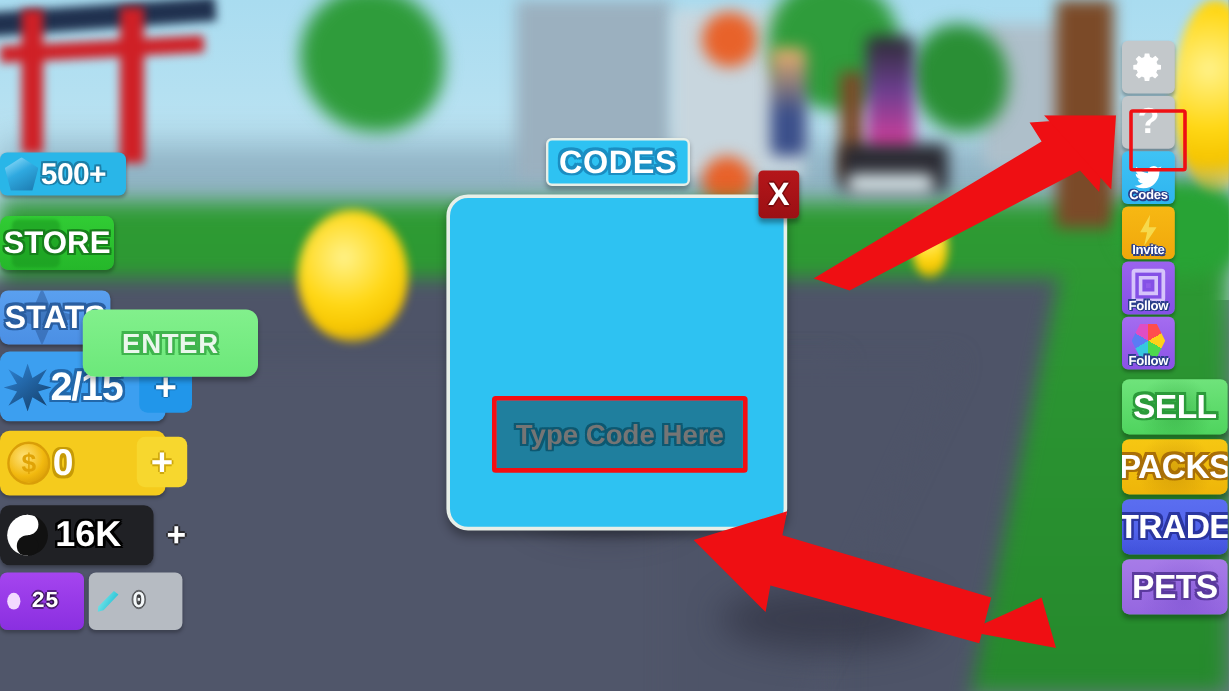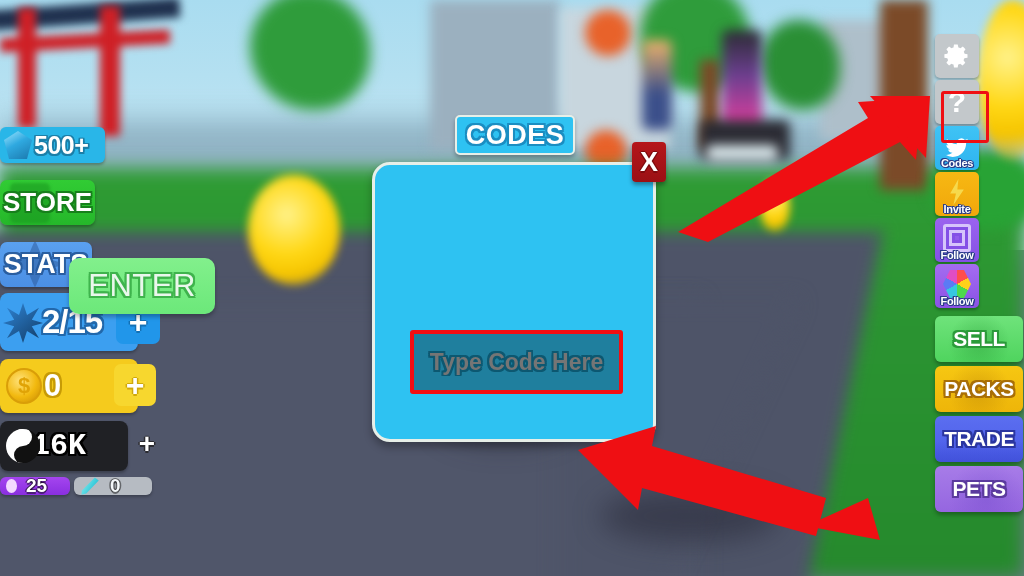--- a/index.html
+++ b/index.html
@@ -139,21 +139,21 @@
     position:absolute; left:6px; top:9px; width:36px; height:36px; border-radius:50%;
     background:radial-gradient(circle at 38% 34%, #ffe27a 0%, #f2b90f 55%, #c98c04 100%);
     border:2px solid #d99e08;
     display:flex; align-items:center; justify-content:center;
     font-size:22px; font-weight:bold; color:#e0a306; line-height:1;
   }
   .plus-sq.gold { background:#f7d72e; right:-18px; top:5px; width:42px; height:42px;
       text-shadow:-1.5px 0 #cfa80c,0 1.5px #cfa80c,1.5px 0 #cfa80c,0 -1.5px #cfa80c; }
 
   
-  .chi-chip { width:128px; height:50px; background:rgba(24,24,26,.86); border-radius:8px; padding-left:32px;font-family:Liberation Mono, monospace; }
+  .chi-chip { width:128px; height:50px; background:rgba(24,24,26,.86); border-radius:8px; padding-left:46px; }
   .chi-chip .v { font-size:30px; font-weight:bold; color:#fff;
       text-shadow:-2px 0 #000,0 2px #000,2px 0 #000,0 -2px #000,
                   -2px -2px #000,2px 2px #000,-2px 2px #000,2px -2px #000; }
   .yinyang {
     position:absolute; left:6px; top:8px; width:34px; height:34px; border-radius:50%;
     background:linear-gradient(90deg,#fff 50%, #111 50%);
     overflow:hidden;
   }
   .yinyang:before, .yinyang:after {
     content:""; position:absolute; left:8px; width:18px; height:18px; border-radius:50%;
@@ -163,22 +163,22 @@
   .plus-plain {
     position:absolute; right:-34px; top:10px; width:30px; height:30px;
     color:#fff; font-size:28px; font-weight:bold; line-height:1;
     display:flex; align-items:center; justify-content:center;
     text-shadow:-1.5px 0 #2b2b30,0 1.5px #2b2b30,1.5px 0 #2b2b30,0 -1.5px #2b2b30;
   }
 
   
   .small-row { display:flex; gap:4px; margin-top:3px; }
   .pill {
-    display:flex; align-items:center; height:18px; border-radius:6px;
-    padding:0 9px 0 6px; box-shadow:0 2px 3px rgba(0,0,0,.25);
+    display:flex; align-items:center; height:48px; border-radius:6px;
+    padding:0 9px 0 6px; box-shadow:0 2px 3px rgba(0,0,0,.25);font-family:Liberation Mono, monospace;
   }
   .pill .v { font-size:19px; font-weight:bold; color:#fff;
       text-shadow:-1.5px 0 rgba(0,0,0,.45),0 1.5px rgba(0,0,0,.45),1.5px 0 rgba(0,0,0,.45),0 -1.5px rgba(0,0,0,.45); }
   .pill-purple { width:70px; background:linear-gradient(180deg,#a545ef 0%, #8a2fe0 100%); }
   .pill-gray   { width:78px; background:rgba(196,202,206,.88); }
   .pill-gray .v { color:#f4f8fa; }
   .pebble { width:11px; height:14px; border-radius:50%; background:#f3d9ff; margin-right:9px; filter:blur(.4px); }
   .dagger {
     width:24px; height:20px; margin-right:6px;
     background:linear-gradient(120deg,#8ef0ef 10%, #2fc6d8 60%, #1b7b96 100%);
@@ -232,21 +232,21 @@
   .codes-highlight {
     position:absolute; left:941px; top:91px; width:48px; height:52px;
     border:3px solid #ef0f13; border-radius:3px; z-index:6;
   }
 
   .big-btn {
     width:88px; height:46px; margin:0 1px 4px 1px; border-radius:6px;
     display:flex; align-items:center; justify-content:center; position:relative;
     overflow:hidden; box-shadow:0 3px 4px rgba(0,0,0,.3);
   }
-  .big-btn .t { position:relative; font-size:21px; font-weight:bold; color:#fff; letter-spacing:-.5px; }
+  .big-btn .t { position:relative; font-size:28px; font-weight:bold; color:#fff; letter-spacing:-.5px; }
   .bb-sell   { background:linear-gradient(180deg,#6fe37b 0%, #4fd45e 100%); }
   .bb-sell .t   { text-shadow:-2px 0 #2b9b3a,0 2px #2b9b3a,2px 0 #2b9b3a,0 -2px #2b9b3a,
                               -2px -2px #2b9b3a,2px 2px #2b9b3a,-2px 2px #2b9b3a,2px -2px #2b9b3a; }
   .bb-packs  { background:linear-gradient(180deg,#f6c712 0%, #eeb509 100%); }
   .bb-packs .t  { text-shadow:-2px 0 #a96f07,0 2px #a96f07,2px 0 #a96f07,0 -2px #a96f07,
                               -2px -2px #a96f07,2px 2px #a96f07,-2px 2px #a96f07,2px -2px #a96f07; }
   .bb-pets   { background:linear-gradient(180deg,#a77ce8 0%, #9566e0 100%); }
   .bb-pets .t   { text-shadow:-2px 0 #5b3a9e,0 2px #5b3a9e,2px 0 #5b3a9e,0 -2px #5b3a9e,
                               -2px -2px #5b3a9e,2px 2px #5b3a9e,-2px 2px #5b3a9e,2px -2px #5b3a9e; }
   .bb-trade  { background:linear-gradient(180deg,#5b6ef0 0%, #4a5ce8 100%); }
@@ -308,21 +308,21 @@
   }
   .enter-btn {
     position:absolute; left:69px; top:258px; width:146px; height:56px; z-index:11;
     background:linear-gradient(180deg,#82f08c 0%, #6ce87a 100%);
     border:none; border-radius:10px; cursor:pointer;
     display:flex; align-items:center; justify-content:center;
     box-shadow:0 3px 4px rgba(0,0,0,.28);
     font-family:"Liberation Sans", sans-serif;
   }
   .enter-btn .t {
-    font-size:31px; font-weight:normal; color:#eaf7ec; letter-spacing:.5px;
+    font-size:23px; font-weight:bold; color:#eaf7ec; letter-spacing:.5px;
     text-shadow:-2px 0 #3fb44d,0 2px #3fb44d,2px 0 #3fb44d,0 -2px #3fb44d,
                 -2px -2px #3fb44d,2px 2px #3fb44d,-2px 2px #3fb44d,2px -2px #3fb44d;
   }
 
   
   .arrow { position:absolute; z-index:20; }
 </style>
 </head>
 <body>
 

